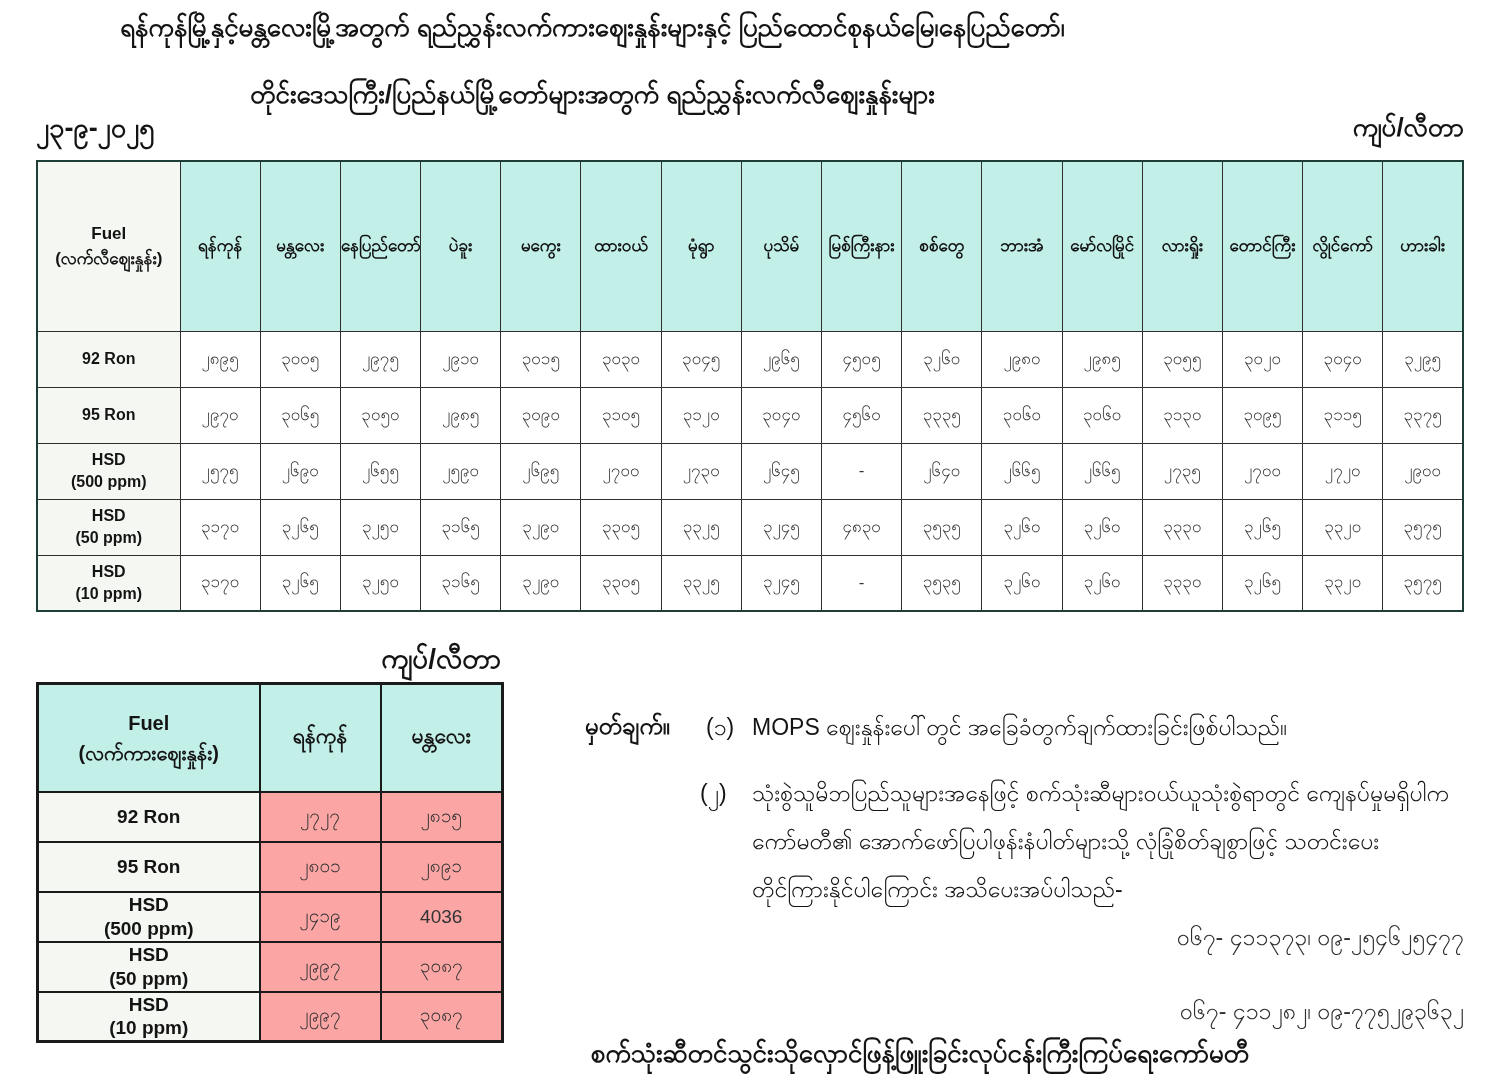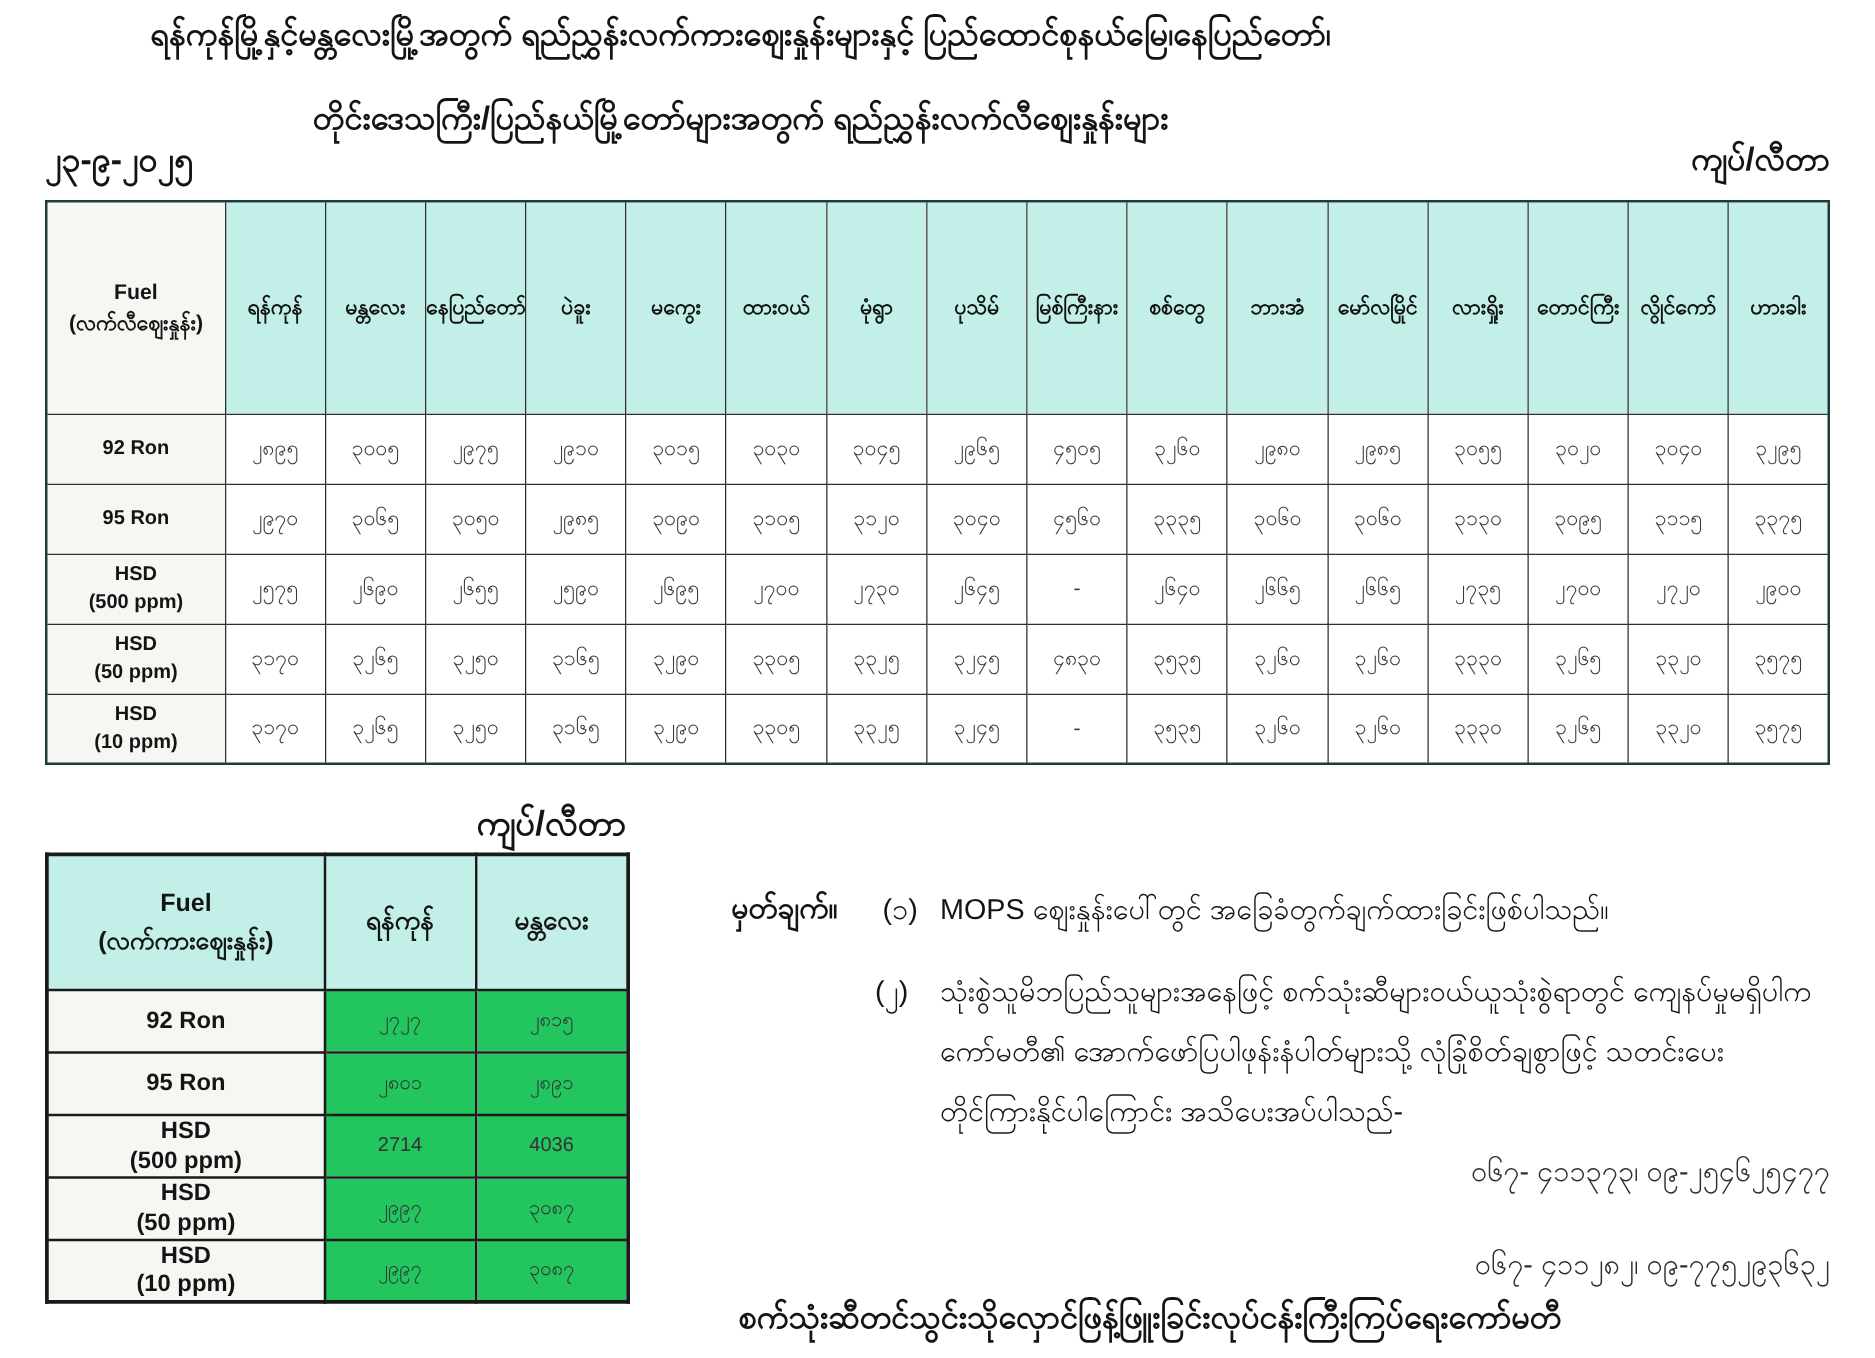--- a/index.html
+++ b/index.html
@@ -29,21 +29,21 @@
 
   #wholesale-table{position:absolute;left:36px;top:682px;width:465px;border-collapse:collapse;
     table-layout:fixed;border:3px solid #1a1a1a;}
   #wholesale-table th,#wholesale-table td{border:2px solid #1a1a1a;text-align:center;
     vertical-align:middle;padding:0;overflow:hidden;}
   #wholesale-table thead tr{height:108px;}
   #wholesale-table tbody tr{height:50px;}
   #wholesale-table .city-th{background:var(--header-fill);font-weight:bold;font-size:21px;}
   #wholesale-table .corner-th{background:var(--header-fill);font-weight:bold;font-size:20px;line-height:1.5;}
   #wholesale-table .fuel-td{background:var(--label-fill);font-weight:bold;font-size:19px;line-height:1.25;}
-  #wholesale-table .val-td{font-size:16px;color:#333;background:#22c55e;}
+  #wholesale-table .val-td{font-size:19px;color:#333;background:#fca5a5;}
 
   .notes-heading{position:absolute;left:585px;top:710px;font-size:24px;font-weight:bold;}
   .n1num{position:absolute;left:706px;top:712px;font-size:23px;}
   .n1text{position:absolute;left:752px;top:712px;font-size:23px;text-align:center;}
   .n2num{position:absolute;left:700px;top:778px;font-size:23px;}
   .n2l{position:absolute;left:752px;width:760px;font-size:23px;}
   .n2l1{top:778px;} .n2l2{top:826px;} .n2l3{top:874px;}
   .phone{position:absolute;right:36px;font-size:23px;color:#2e2e2e;text-align:right;}
   .p1{top:922px;} .p2{top:996px;}
   .committee{position:absolute;left:480px;top:1036px;width:880px;text-align:center;
@@ -244,21 +244,21 @@
           <div>95 Ron</div>
         </td>
         <td class="val-td">၂၈၀၁</td>
         <td class="val-td">၂၈၉၁</td>
       </tr>
       <tr>
         <td class="fuel-td">
           <div>HSD</div>
           <div>(500 ppm)</div>
         </td>
-        <td class="val-td">2714</td>
+        <td class="val-td">၂၄၁၉</td>
         <td class="val-td">4036</td>
       </tr>
       <tr>
         <td class="fuel-td">
           <div>HSD</div>
           <div>(50 ppm)</div>
         </td>
         <td class="val-td">၂၉၉၇</td>
         <td class="val-td">၃၀၈၇</td>
       </tr>

